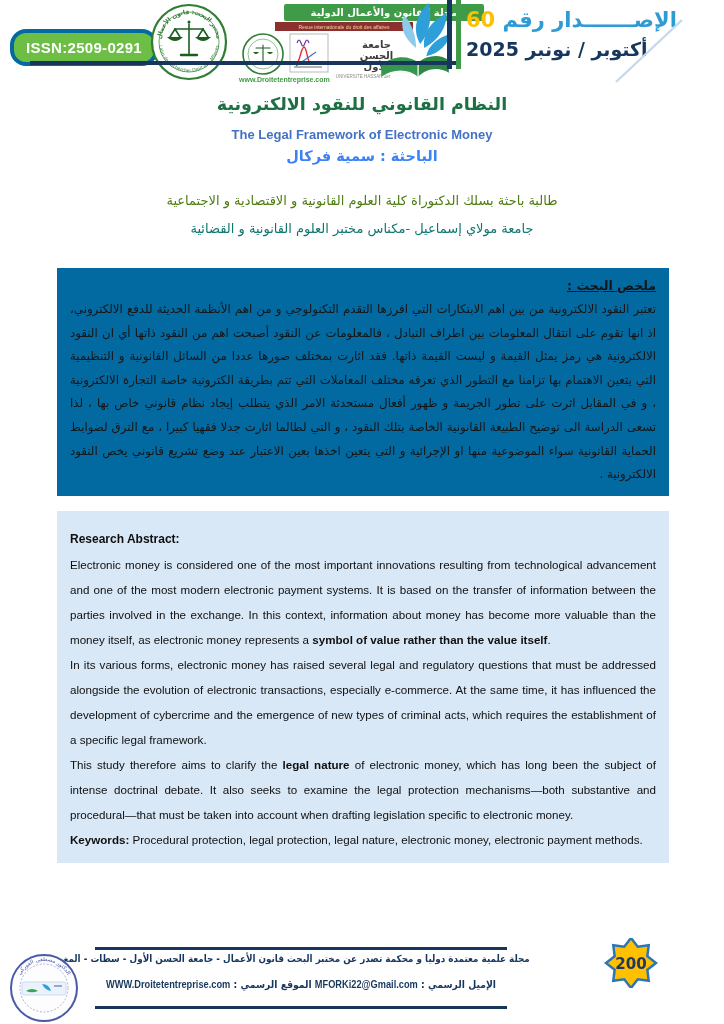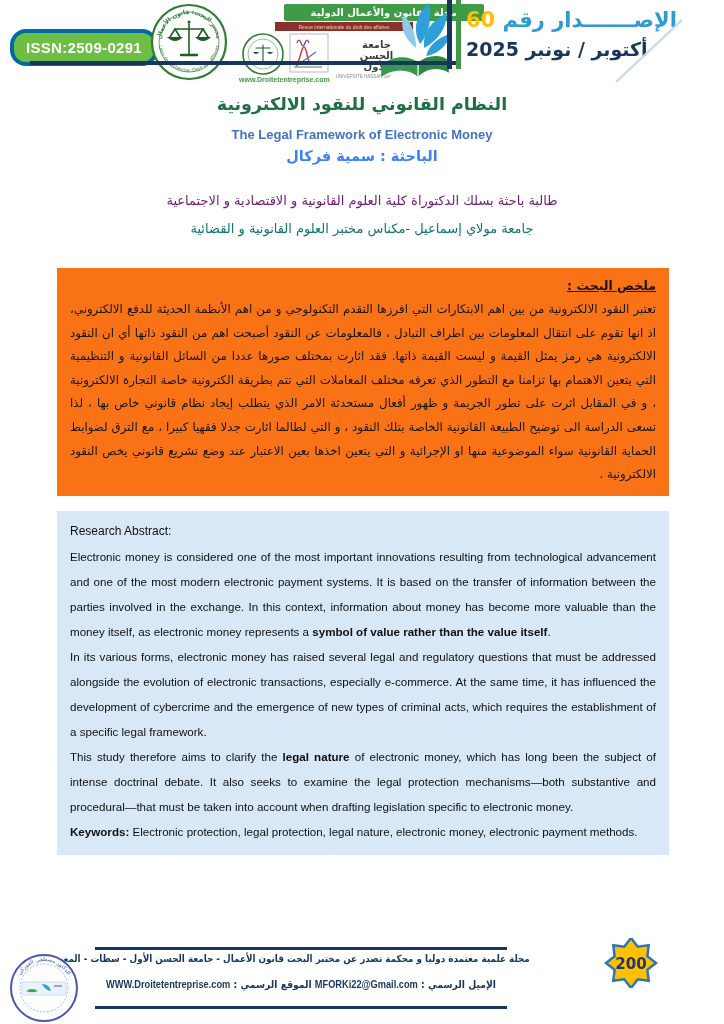--- a/index.html
+++ b/index.html
@@ -34,33 +34,33 @@
   .issue-date{direction:rtl;text-align:left;font-size:19px;font-weight:bold;color:#17365d;line-height:28px;}
   .swoosh{position:absolute;left:610px;top:16px;width:76px;height:70px;}
   .header-rule{position:absolute;left:30px;top:61px;width:426px;height:4px;background:#17365d;}
 
   
   .c-line{position:absolute;left:0;width:724px;text-align:center;direction:rtl;}
   .title-ar{top:94px;font-size:17.5px;font-weight:bold;color:#1d7044;}
   .title-en{top:127px;direction:ltr;font-family:"Liberation Sans",sans-serif;font-size:13px;
     font-weight:bold;color:#4472c4;}
   .author-line{top:148px;font-size:14.5px;font-weight:bold;color:#3b82f6;}
-  .aff1{top:193px;font-size:13px;color:#701a75;text-align:center;}
+  .aff1{top:193px;font-size:13px;color:#4d7c0f;text-align:center;}
   .aff2{top:221px;font-size:13px;color:#0f766e;}
 
   
   .abstracts{position:absolute;left:57px;top:268px;width:612px;}
-  .box-ar{background:#f97316;padding:6px 13px 9px;direction:rtl;color:#161616;}
+  .box-ar{background:#0369a1;padding:6px 13px 9px;direction:rtl;color:#161616;}
   .ar-heading{font-size:12.5px;font-weight:bold;text-decoration:underline;line-height:24px;}
   .ar-body{font-size:11.8px;line-height:23.6px;text-align:justify;}
   .ar-kw{font-size:11.8px;line-height:23.6px;}
   .kw-label{font-weight:bold;text-decoration:underline;}
   .box-en{background:#d9e8f6;margin-top:15px;padding:8px 13px 11px;
     font-family:"Liberation Sans",sans-serif;color:#0f0f0f;}
-  .en-heading{font-size:12px;font-weight:normal;line-height:25px;}
+  .en-heading{font-size:12px;font-weight:bold;line-height:25px;margin-top:8px;}
   .box-en p{margin:0;font-size:11.6px;line-height:25px;text-align:justify;}
 
   
   .footer-rule{position:absolute;left:95px;width:412px;height:3px;background:#17365d;}
   .fr-top{top:947px;} .fr-bottom{top:1006px;}
   .footer-line{position:absolute;left:41px;width:520px;text-align:center;direction:rtl;
     font-weight:bold;color:#17365d;white-space:nowrap;transform:scaleX(.88);}
   .footer-line1{top:953px;font-size:10px;}
   .footer-line2{top:978px;font-size:10.5px;}
   .latin{font-family:"Liberation Sans",sans-serif;}
@@ -183,21 +183,21 @@
     <div class="box-ar">
       <div class="ar-heading">ملخص البحث :</div>
       <div class="ar-body">تعتبر النقود الالكترونية من بين اهم الابتكارات التي افرزها التقدم التكنولوجي و من اهم الأنظمة الحديثة للدفع الالكتروني، اذ انها تقوم على انتقال المعلومات بين اطراف التبادل ، فالمعلومات عن النقود أصبحت اهم من النقود ذاتها أي ان النقود الالكترونية هي رمز يمثل القيمة و ليست القيمة ذاتها. فقد اثارت بمختلف صورها عددا من السائل القانونية و التنظيمية التي يتعين الاهتمام بها تزامنا مع التطور الذي تعرفه مختلف المعاملات التي تتم بطريقة الكترونية خاصة التجارة الالكترونية ، و في المقابل اثرت على تطور الجريمة و ظهور أفعال مستحدثة الامر الذي يتطلب إيجاد نظام قانوني خاص بها ، لذا تسعى الدراسة الى توضيح الطبيعة القانونية الخاصة بتلك النقود ، و التي لطالما اثارت جدلا فقهيا كبيرا ، مع الترق لضوابط الحماية القانونية سواء الموضوعية منها او الإجرائية و التي يتعين اخذها بعين الاعتبار عند وضع تشريع قانوني يخص النقود الالكترونية .</div>
     </div>
 
     <div class="box-en">
       <div class="en-heading">Research Abstract:</div>
       <p><span>Electronic money is considered one of the most important innovations resulting from technological advancement and one of the most modern electronic payment systems. It is based on the transfer of information between the parties involved in the exchange. In this context, information about money has become more valuable than the money itself, as electronic money represents a </span><b>symbol of value rather than the value itself</b><span>.</span></p>
       <p>In its various forms, electronic money has raised several legal and regulatory questions that must be addressed alongside the evolution of electronic transactions, especially e-commerce. At the same time, it has influenced the development of cybercrime and the emergence of new types of criminal acts, which requires the establishment of a specific legal framework.</p>
       <p><span>This study therefore aims to clarify the </span><b>legal nature</b><span> of electronic money, which has long been the subject of intense doctrinal debate. It also seeks to examine the legal protection mechanisms—both substantive and procedural—that must be taken into account when drafting legislation specific to electronic money.</span></p>
-      <p><b>Keywords:</b><span> Electronic protection, legal protection, legal nature, electronic money, electronic payment methods.</span></p>
+      <p><b>Keywords:</b><span> Procedural protection, legal protection, legal nature, electronic money, electronic payment methods.</span></p>
     </div>
   </div>
 
   <div>
     <div class="footer-rule fr-top"></div>
     <div class="footer-line footer-line1">مجلة علمية معتمدة دوليا و محكمة تصدر عن مختبر البحث قانون الأعمال - جامعة الحسن الأول - سطات - المغرب</div>
     <div class="footer-line footer-line2">
       <span>الإميل الرسمي :</span>
       <span class="latin">MFORKi22@Gmail.com</span>
       <span>الموقع الرسمي :</span>

